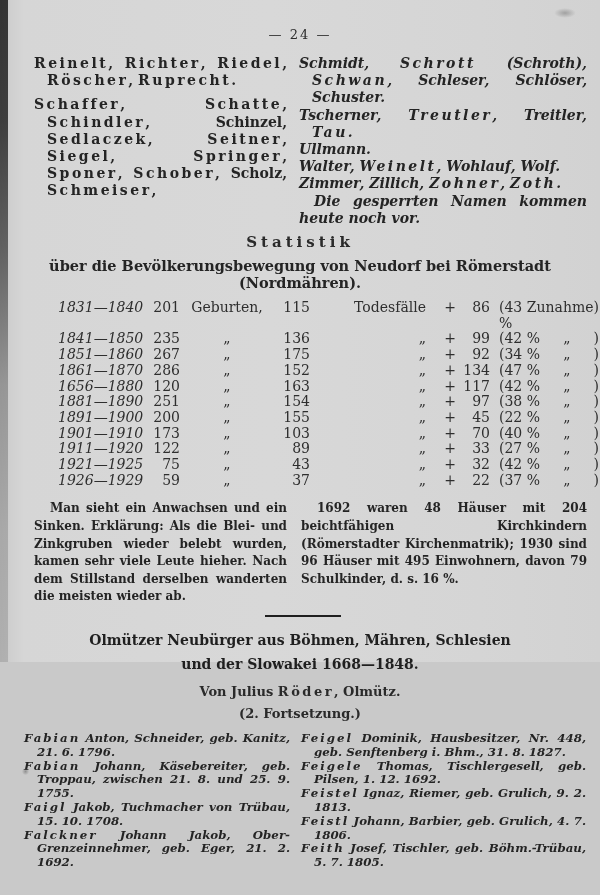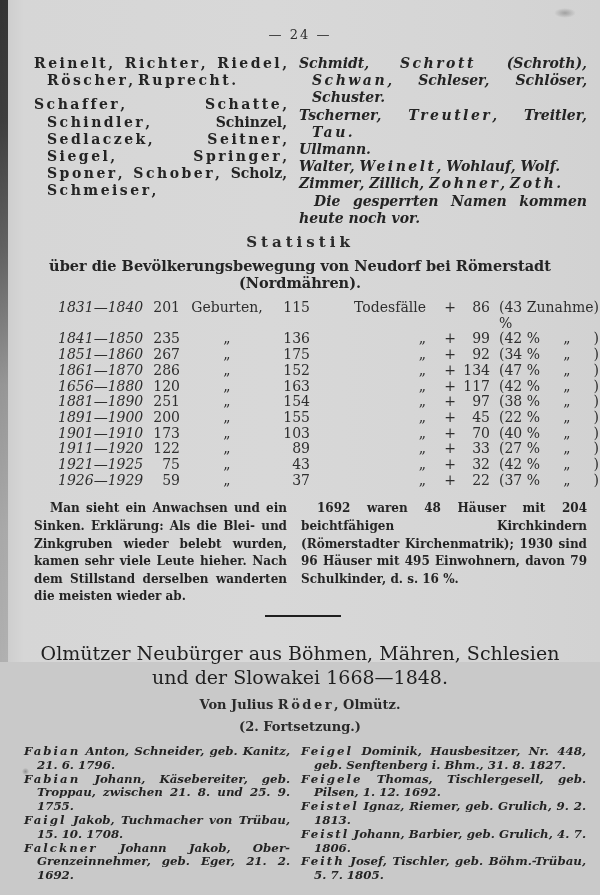--- a/index.html
+++ b/index.html
@@ -68,22 +68,22 @@
   .paras{display:flex;gap:14px;padding:12px 13px 0 34px;}
   .para{
     margin:0;text-align:justify;text-indent:16px;
     font-size:12px;line-height:17.6px;font-weight:bold;color:#242424;
   }
   .para-l{width:253px;}
   .para-r{flex:1;min-width:0;}
   .rule{width:76px;height:2px;background:#1f1f1f;margin:9px 0 0 265px;}
   
   .atitle{
-    margin:24px 12px 0;text-align:center;
-    font-size:19px;line-height:24px;font-weight:normal;color:#1f1f1f;
+    margin:11px 12px 0;text-align:center;
+    font-size:14px;line-height:24px;font-weight:bold;color:#1f1f1f;
   }
   .byline{margin-top:8px;text-align:center;font-size:13px;font-weight:bold;color:#2a2a2a;}
   .byname{letter-spacing:2.5px;text-align:right;}
   .acont{margin-top:7px;text-align:center;font-size:13px;font-weight:bold;color:#2a2a2a;}
   
   .ecols{
     display:flex;gap:11px;padding:11px 14px 0 24px;
     font-size:11.8px;line-height:13.8px;font-weight:bold;color:#242424;
   }
   .ecol-l{width:266px;}

